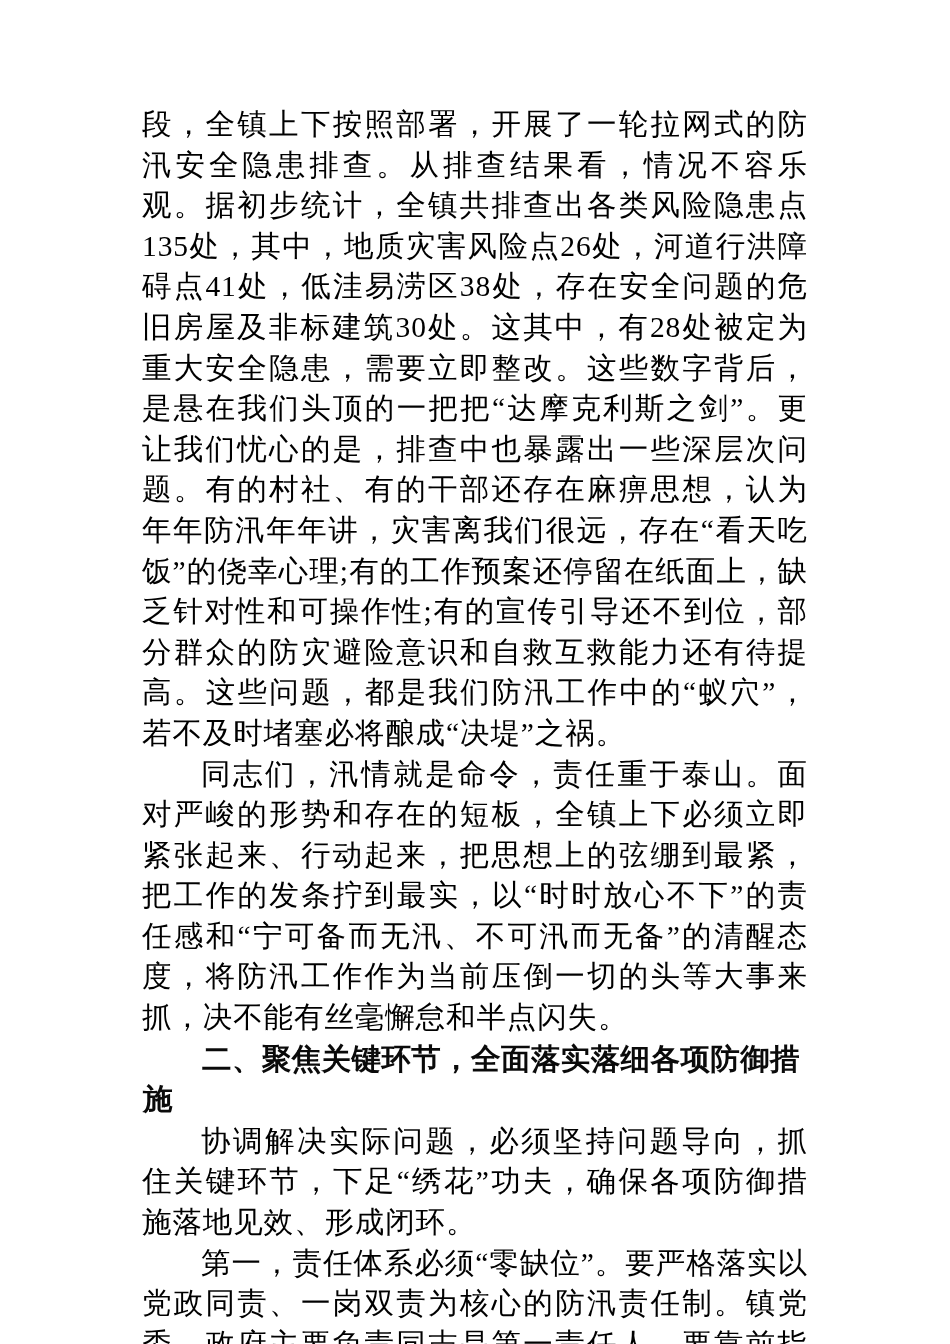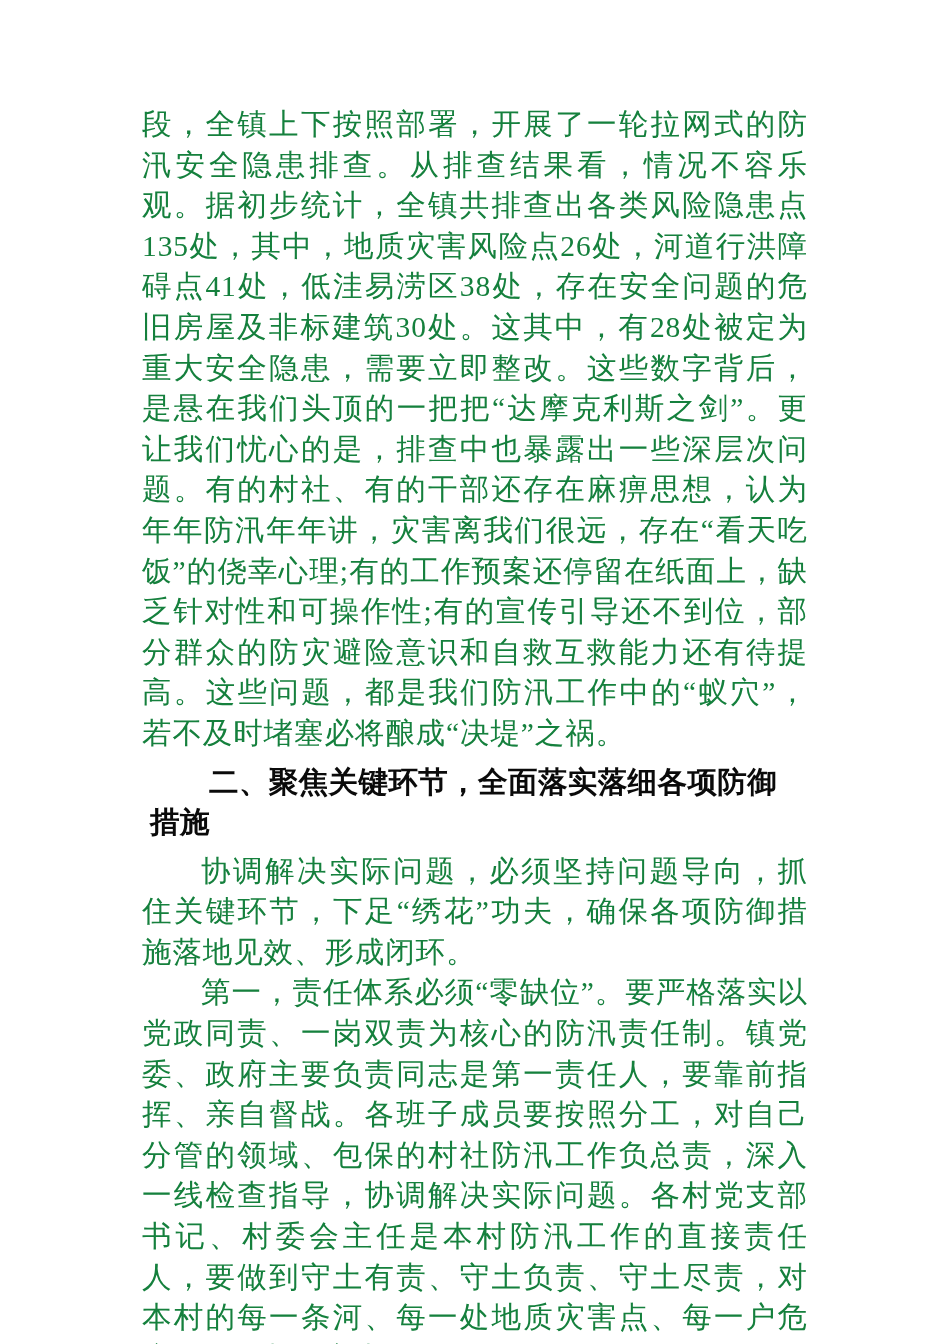--- a/index.html
+++ b/index.html
@@ -28,56 +28,57 @@
     width: 666px;
   }
 
   
   .para {
     margin: 0;
     padding: 0;
     font-family: "Liberation Serif", "DejaVu Serif", serif;
     font-size: 29.5px;
     line-height: 40.6px;
-    color: #15803d;
+    color: #000000;
     text-align: justify;
     text-justify: inter-character;
     text-indent: 59px;
     letter-spacing: 0.9px;
     font-weight: 400;
     -webkit-font-smoothing: antialiased;
   }
 
   
   .para.continuation {
     text-indent: 0;
   }
 
   
   .heading {
-    margin: 8px;
+    margin: 1px;
     padding: 0;
     font-family: "Liberation Sans", "DejaVu Sans", sans-serif;
     font-size: 29.5px;
     line-height: 40.6px;
     color: #0a0a0a;
     font-weight: 700;
     text-align: left;
     text-indent: 59px;
     letter-spacing: 0.4px;
   }
 </style>
 </head>
 <body>
 
 <div class="page">
   <div class="text-column">
 
     <p class="para continuation">段，全镇上下按照部署，开展了一轮拉网式的防汛安全隐患排查。从排查结果看，情况不容乐观。据初步统计，全镇共排查出各类风险隐患点135处，其中，地质灾害风险点26处，河道行洪障碍点41处，低洼易涝区38处，存在安全问题的危旧房屋及非标建筑30处。这其中，有28处被定为重大安全隐患，需要立即整改。这些数字背后，是悬在我们头顶的一把把“达摩克利斯之剑”。更让我们忧心的是，排查中也暴露出一些深层次问题。有的村社、有的干部还存在麻痹思想，认为年年防汛年年讲，灾害离我们很远，存在“看天吃饭”的侥幸心理;有的工作预案还停留在纸面上，缺乏针对性和可操作性;有的宣传引导还不到位，部分群众的防灾避险意识和自救互救能力还有待提高。这些问题，都是我们防汛工作中的“蚁穴”，若不及时堵塞必将酿成“决堤”之祸。</p>
 
+    <p class="para">同志们，汛情就是命令，责任重于泰山。面对严峻的形势和存在的短板，全镇上下必须立即紧张起来、行动起来，把思想上的弦绷到最紧，把工作的发条拧到最实，以“时时放心不下”的责任感和“宁可备而无汛、不可汛而无备”的清醒态度，将防汛工作作为当前压倒一切的头等大事来抓，决不能有丝毫懈怠和半点闪失。</p>
 
     <h2 class="heading">二、聚焦关键环节，全面落实落细各项防御措施</h2>
 
     <p class="para">协调解决实际问题，必须坚持问题导向，抓住关键环节，下足“绣花”功夫，确保各项防御措施落地见效、形成闭环。</p>
 
     <p class="para">第一，责任体系必须“零缺位”。要严格落实以党政同责、一岗双责为核心的防汛责任制。镇党委、政府主要负责同志是第一责任人，要靠前指挥、亲自督战。各班子成员要按照分工，对自己分管的领域、包保的村社防汛工作负总责，深入一线检查指导，协调解决实际问题。各村党支部书记、村委会主任是本村防汛工作的直接责任人，要做到守土有责、守土负责、守土尽责，对本村的每一条河、每一处地质灾害点、每一户危房群众，都要心中有数</p>
 
   </div>
 </div>
 

